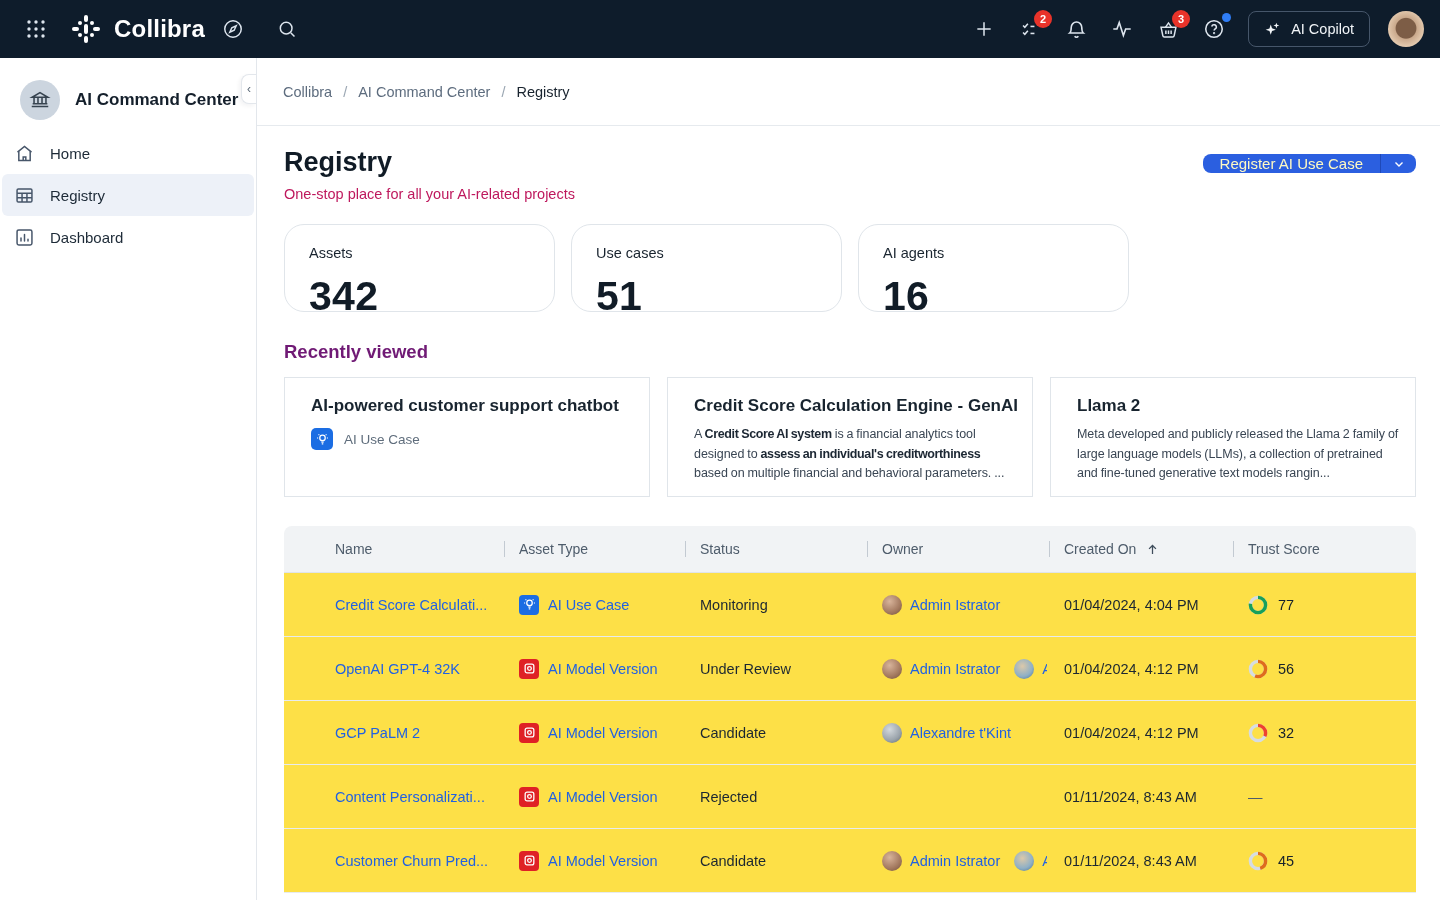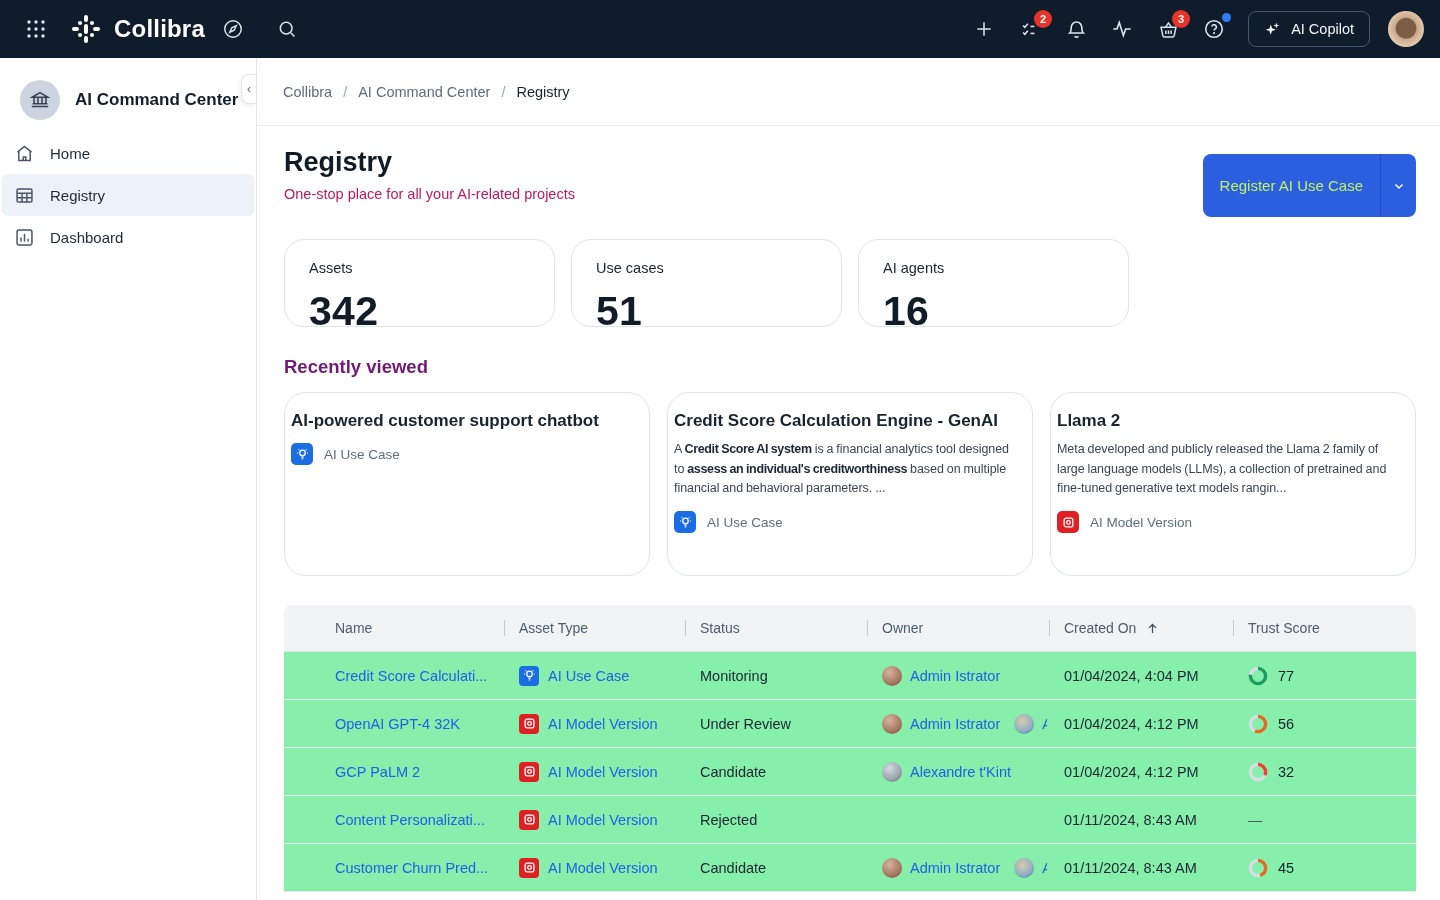--- a/index.html
+++ b/index.html
@@ -32,47 +32,47 @@
 .main { flex:1; display:flex; flex-direction:column; background:#fff; min-width:0; }
 .breadcrumb { height:68px; display:flex; align-items:center; padding:0 26px; border-bottom:1px solid #e6eaee; gap:11px; font-size:14.5px; flex:none; }
 .crumb { color:#5d6c7e; cursor:pointer; }
 .bc-sep { color:#9aa6b2; }
 .crumb-current { color:#18232e; }
 .content { flex:1; padding:21px 24px 0 27px; overflow:hidden; }
 .page-head { display:flex; align-items:flex-start; justify-content:space-between; }
 .page-title { font-size:27px; font-weight:bold; color:#101b26; }
 .page-sub { font-size:14.5px; color:#be185d; margin-top:8px; }
 .split-btn { display:flex; margin-top:7px; border-radius:8px; overflow:hidden; flex:none; }
-.split-main { background:#2b5fe0; color:#bef264; font-size:15px; padding:23px 17px; cursor:pointer; border:none; font-family:inherit; }
+.split-main { background:#2b5fe0; color:#fef9c3; font-size:15px; padding:1px 17px; cursor:pointer; border:none; font-family:inherit; }
 .split-arrow { background:#2b5fe0; border:none; border-left:1px solid #1f49b8; width:36px; display:flex; align-items:center; justify-content:center; color:#fff; cursor:pointer; }
 
 .stats { display:grid; grid-template-columns:repeat(4,1fr); gap:16px; margin-top:22px; }
 .stat-card { background:#fff; border:1px solid #e0e5ea; border-radius:20px; padding:20px 24px; height:88px; }
 .stat-label { font-size:14.5px; color:#19242f; }
 .stat-value { font-size:41px; font-weight:bold; color:#111c27; margin-top:12px; letter-spacing:.3px; }
 
 .rv-head { font-size:18.5px; font-weight:bold; color:#701a75; margin:29px 0 14px; }
 .rv-grid { display:grid; grid-template-columns:repeat(3,1fr); gap:17px; }
-.rv-card { border:1px solid #e0e5ea; border-radius:22px; padding:18px 15px 15px 6px; height:184px; overflow:hidden; background:#fff; }
+.rv-card { border:1px solid #e0e5ea; border-radius:0; padding:18px 15px 15px 26px; height:120px; overflow:hidden; background:#fff; }
 .rv-title { font-size:17px; font-weight:bold; color:#18242f; margin-bottom:9px; white-space:nowrap; overflow:hidden; }
 .rv-desc { font-size:12.5px; line-height:19.5px; color:#394553; height:59px; overflow:hidden; letter-spacing:-0.05px; word-spacing:-0.5px; }
 .rv-desc b { color:#1c2733; letter-spacing:-0.35px; }
 .rv-badge { display:flex; align-items:center; gap:11px; margin-top:12px; }
 .badge-icon { width:22px; height:22px; border-radius:5px; display:flex; align-items:center; justify-content:center; flex:none; }
 .badge-icon.use-case { background:#1b6de3; }
 .badge-icon.model { background:#df2125; }
 .rv-badge-label { font-size:13.5px; color:#5f6d7c; }
 
 .table { margin-top:29px; }
 .thead { display:grid; grid-template-columns:220px 181px 182px 182px 184px 1fr; background:#f1f3f5; border-radius:8px 8px 0 0; height:47px; align-items:center; font-size:14px; color:#4e5c6b; border-bottom:1px solid #e0e4e9; }
 .th { display:flex; align-items:center; gap:9px; position:relative; padding-left:15px; height:100%; }
 .th.first { padding-left:51px; }
 .th:not(.first)::before { content:""; position:absolute; left:0; top:50%; transform:translateY(-50%); width:1px; height:16px; background:#c3cad2; }
 .sort-arrow { display:flex; color:#3f4d5c; }
-.trow { display:grid; grid-template-columns:220px 181px 182px 182px 184px 1fr; height:48px; align-items:center; border-bottom:1px solid #e7ebef; font-size:14.5px; background:#86efac; }
+.trow { display:grid; grid-template-columns:220px 181px 182px 182px 184px 1fr; height:64px; align-items:center; border-bottom:1px solid #e7ebef; font-size:14.5px; background:#fde047; }
 .td-name { padding-left:51px; color:#2161e2; cursor:pointer; white-space:nowrap; overflow:hidden; }
 .td-asset { display:flex; align-items:center; gap:9px; padding-left:15px; color:#2161e2; cursor:pointer; }
 .asset-ic { width:20px; height:20px; border-radius:4px; display:flex; align-items:center; justify-content:center; flex:none; }
 .asset-ic.use-case { background:#1b6de3; }
 .asset-ic.model { background:#df2125; }
 .td-status { padding-left:15px; color:#1c2731; }
 .td-owner { display:flex; align-items:center; gap:8px; padding-left:15px; color:#2161e2; overflow:hidden; white-space:nowrap; }
 .ow-av { width:20px; height:20px; border-radius:50%; flex:none; }
 .av-tan { background:radial-gradient(circle at 38% 32%, #d8b49b, #a3795f 60%, #6f4f3d); }
 .av-gray { background:radial-gradient(circle at 38% 32%, #d4d9dd, #9aa3ab 60%, #5d666e); }

